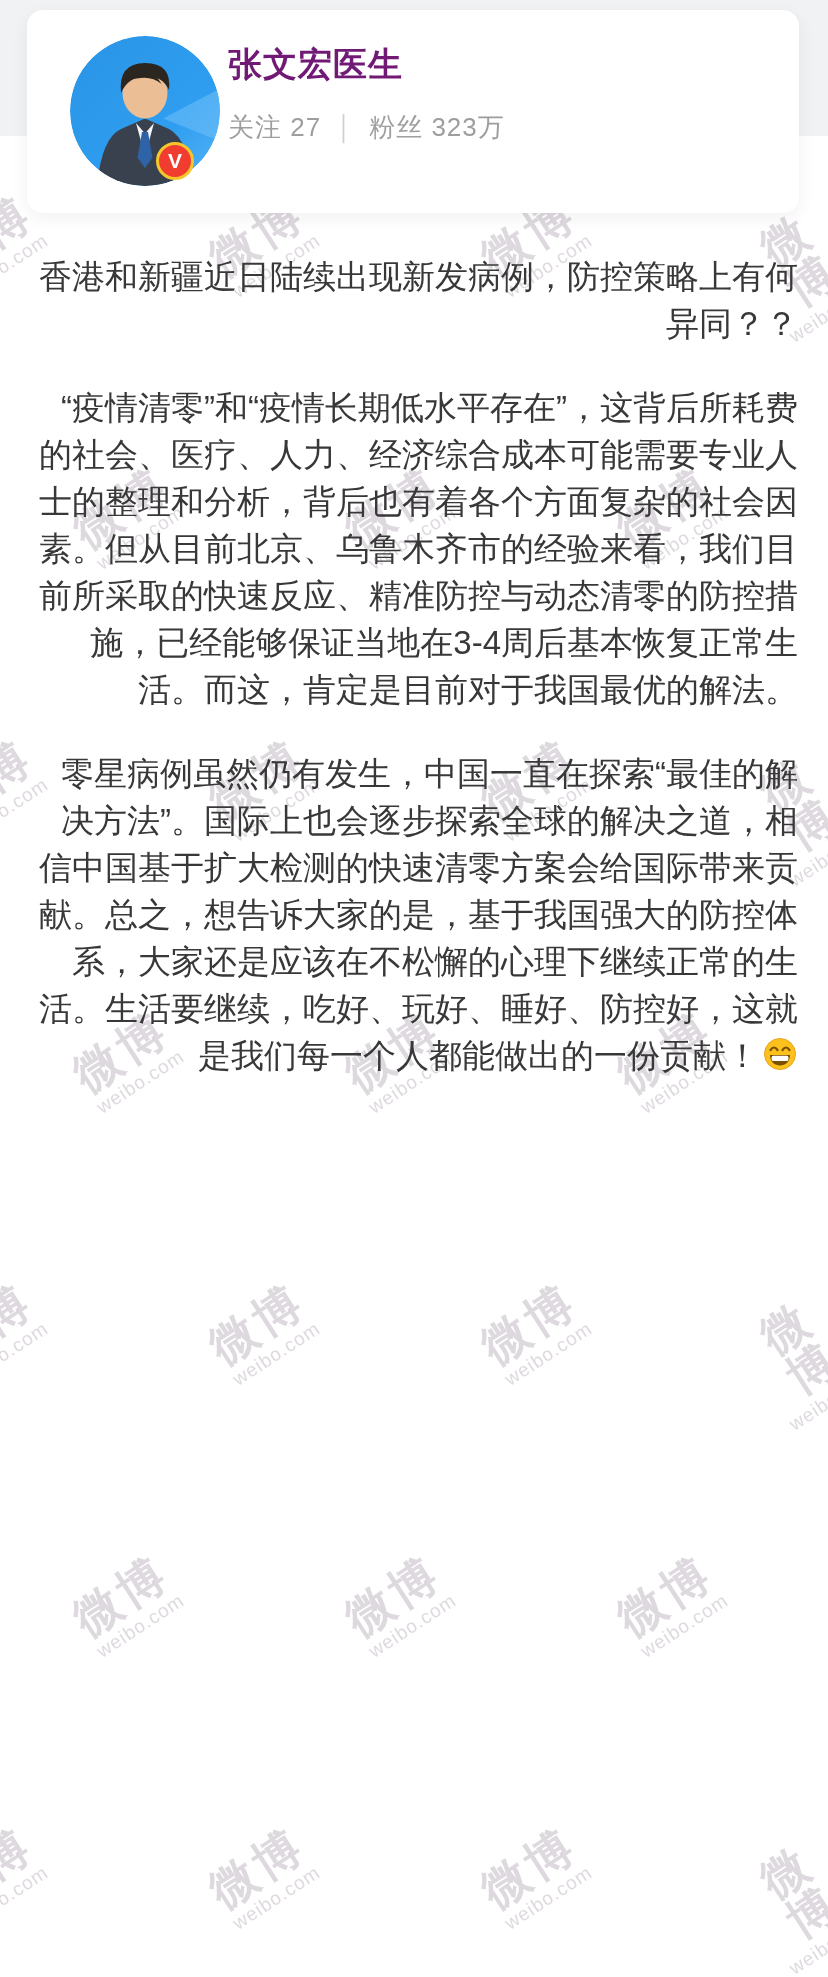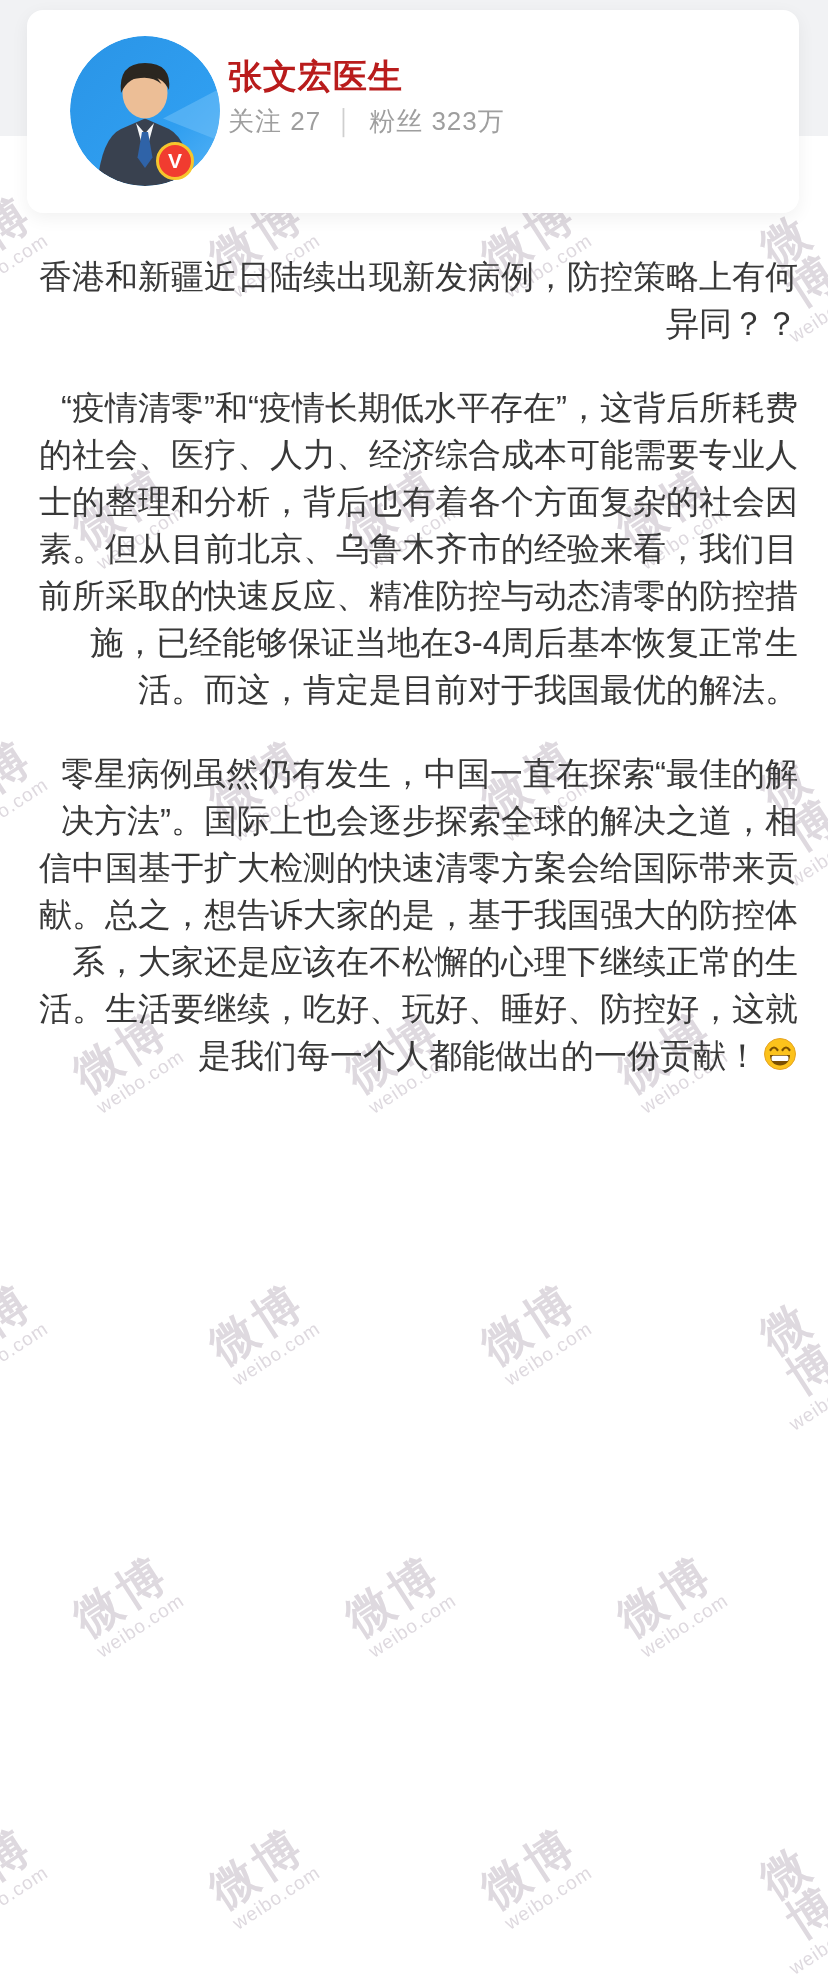--- a/index.html
+++ b/index.html
@@ -38,24 +38,24 @@
   .avatar-svg{width:150px;height:150px;border-radius:50%;display:block;}
   .v-badge{
     position:absolute;left:86px;top:106px;width:38px;height:38px;
     background:#f13c30;border:3px solid #f6c62d;border-radius:50%;
     box-sizing:border-box;
     display:flex;align-items:center;justify-content:center;
     color:#ffffff;font-size:21px;font-weight:800;
   }
   .profile-info{position:absolute;left:201px;top:0;}
   .profile-name{
-    margin-top:44px;font-size:34px;font-weight:600;color:#b91c1c;letter-spacing:1px;
+    margin-top:32px;font-size:34px;font-weight:600;color:#701a75;letter-spacing:1px;
   }
   .profile-stats{
-    margin-top:4px;font-size:26px;color:#9e9e9e;letter-spacing:1px;
+    margin-top:22px;font-size:26px;color:#9e9e9e;letter-spacing:1px;
     display:flex;align-items:center;
   }
   .stats-divider{color:#cfcfcf;margin:0 16px;font-size:24px;}
   
   .post-body{
     position:absolute;left:0;top:253px;width:828px;
     padding:0 30px;box-sizing:border-box;
     z-index:2;
   }
   .post-body p{

